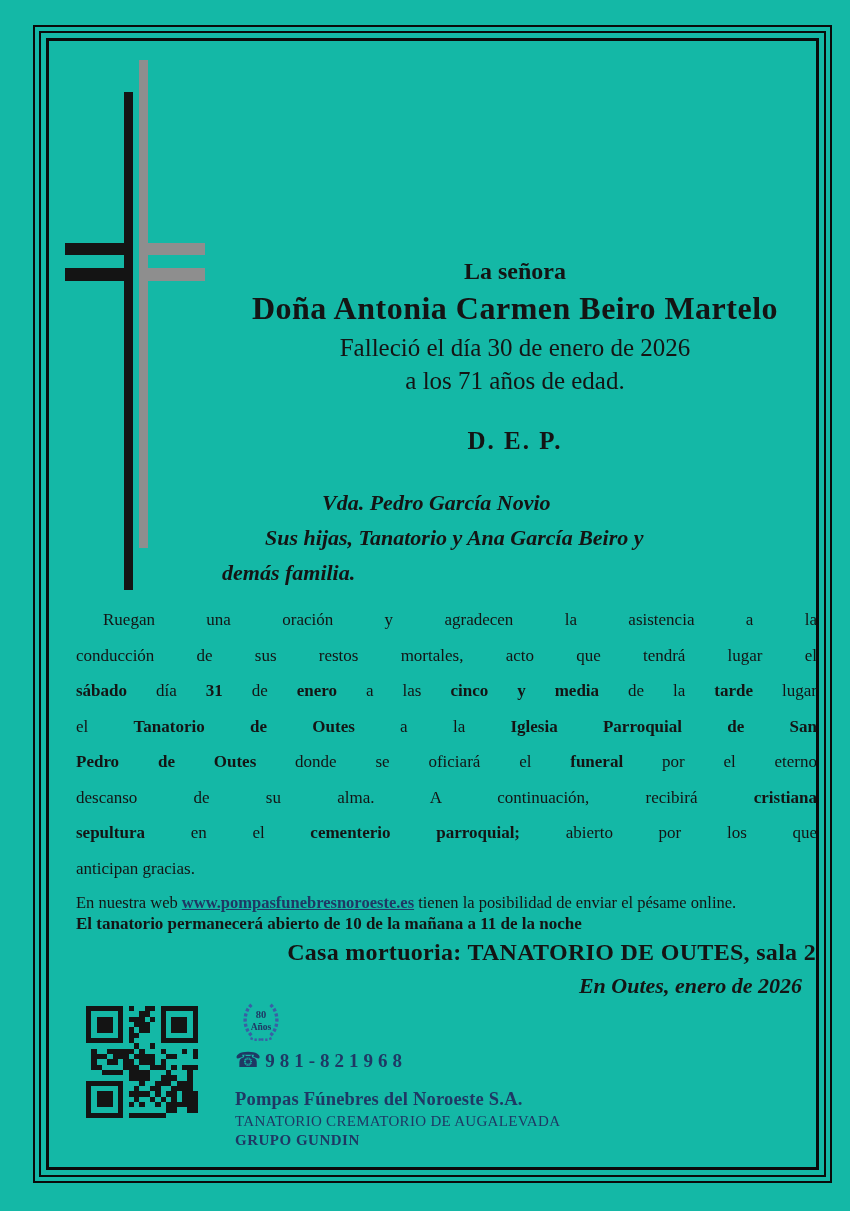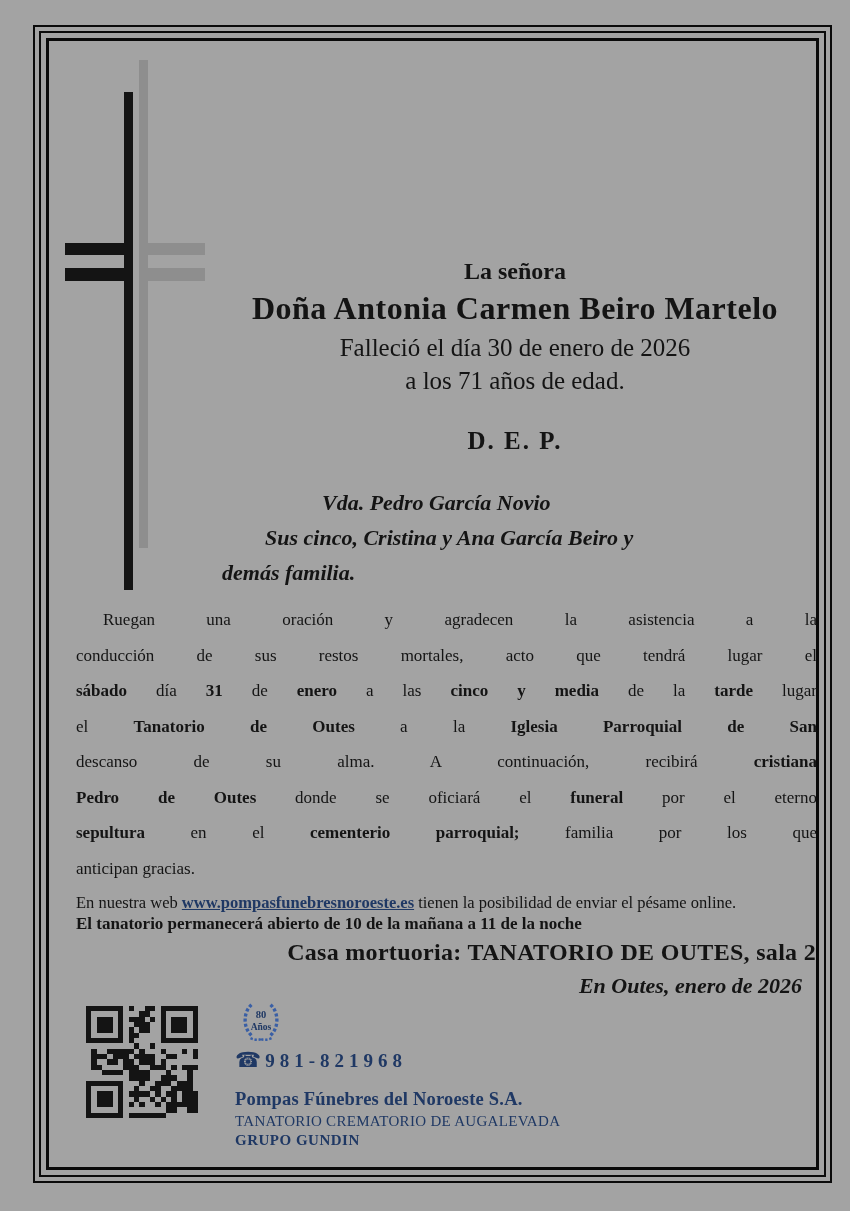--- a/index.html
+++ b/index.html
@@ -1,17 +1,17 @@
 <!DOCTYPE html>
 <html><head>
 <meta charset="utf-8">
 <style>
   html,body{margin:0;padding:0;background:#f3f3f3;}
   .page{
-    position:relative;width:850px;height:1211px;background:#a3a3a3;
+    position:relative;width:850px;height:1211px;background:#14b8a6;
     font-family:"Liberation Serif", serif;color:#141414;overflow:hidden;
     margin:0 auto;
   }
   .frame{position:absolute;box-sizing:border-box;border:2px solid #0a0a0a;}
   .f1{left:33px;top:25px;width:799px;height:1158px;}
   .f2{left:39px;top:31px;width:787px;height:1146px;}
   .f3{left:46px;top:38px;width:773px;height:1132px;border-width:3px;}
 
   .bar{position:absolute;}
   .bar.black{background:#141414;}
@@ -76,32 +76,32 @@
   <div class="header">
     <div class="hdr-title">La señora</div>
     <div class="hdr-name">Doña Antonia Carmen Beiro Martelo</div>
     <div class="hdr-death">Falleció el día 30 de enero de 2026</div>
     <div class="hdr-age">a los 71 años de edad.</div>
     <div class="hdr-dep">D. E. P.</div>
   </div>
 
   <div class="family">
     <div class="fam-l1">Vda. Pedro García Novio</div>
-    <div class="fam-l2">Sus cinco, Cristina y Ana García Beiro y</div>
+    <div class="fam-l2">Sus hijas, Tanatorio y Ana García Beiro y</div>
     <div class="fam-l3">demás familia.</div>
   </div>
 
   <div class="announcement">
       <div class="pline indent"><span>Ruegan una oración y agradecen la asistencia a la</span></div>
       <div class="pline"><span>conducción de sus restos mortales, acto que tendrá lugar el</span></div>
       <div class="pline"><span class="b">sábado</span><span> día </span><span class="b">31</span><span> de </span><span class="b">enero</span><span> a las </span><span class="b">cinco y media</span><span> de la </span><span class="b">tarde</span><span> lugar</span></div>
       <div class="pline"><span>el </span><span class="b">Tanatorio de Outes</span><span> a la </span><span class="b">Iglesia Parroquial de San</span></div>
+      <div class="pline"><span class="b">Pedro de Outes</span><span> donde se oficiará el </span><span class="b">funeral</span><span> por el eterno</span></div>
       <div class="pline"><span>descanso de su alma. A continuación, recibirá </span><span class="b">cristiana</span></div>
-      <div class="pline"><span class="b">Pedro de Outes</span><span> donde se oficiará el </span><span class="b">funeral</span><span> por el eterno</span></div>
-      <div class="pline"><span class="b">sepultura</span><span> en el </span><span class="b">cementerio parroquial;</span><span> familia por los que</span></div>
+      <div class="pline"><span class="b">sepultura</span><span> en el </span><span class="b">cementerio parroquial;</span><span> abierto por los que</span></div>
       <div class="pline last"><span>anticipan gracias.</span></div>
     </div>
 
   <div class="webline"><span>En nuestra web </span><a class="weblink">www.pompasfunebresnoroeste.es</a><span> tienen la posibilidad de enviar el pésame online.</span></div>
   <div class="hoursline">El tanatorio permanecerá abierto de 10 de la mañana a 11 de la noche</div>
 
   <div class="mortuary">Casa mortuoria: TANATORIO DE OUTES, sala 2</div>
   <div class="placedate">En Outes, enero de 2026</div>
 
   <div class="qr"><svg width="112" height="112" viewBox="0 0 21 21" fill="#141414" shape-rendering="crispEdges">

